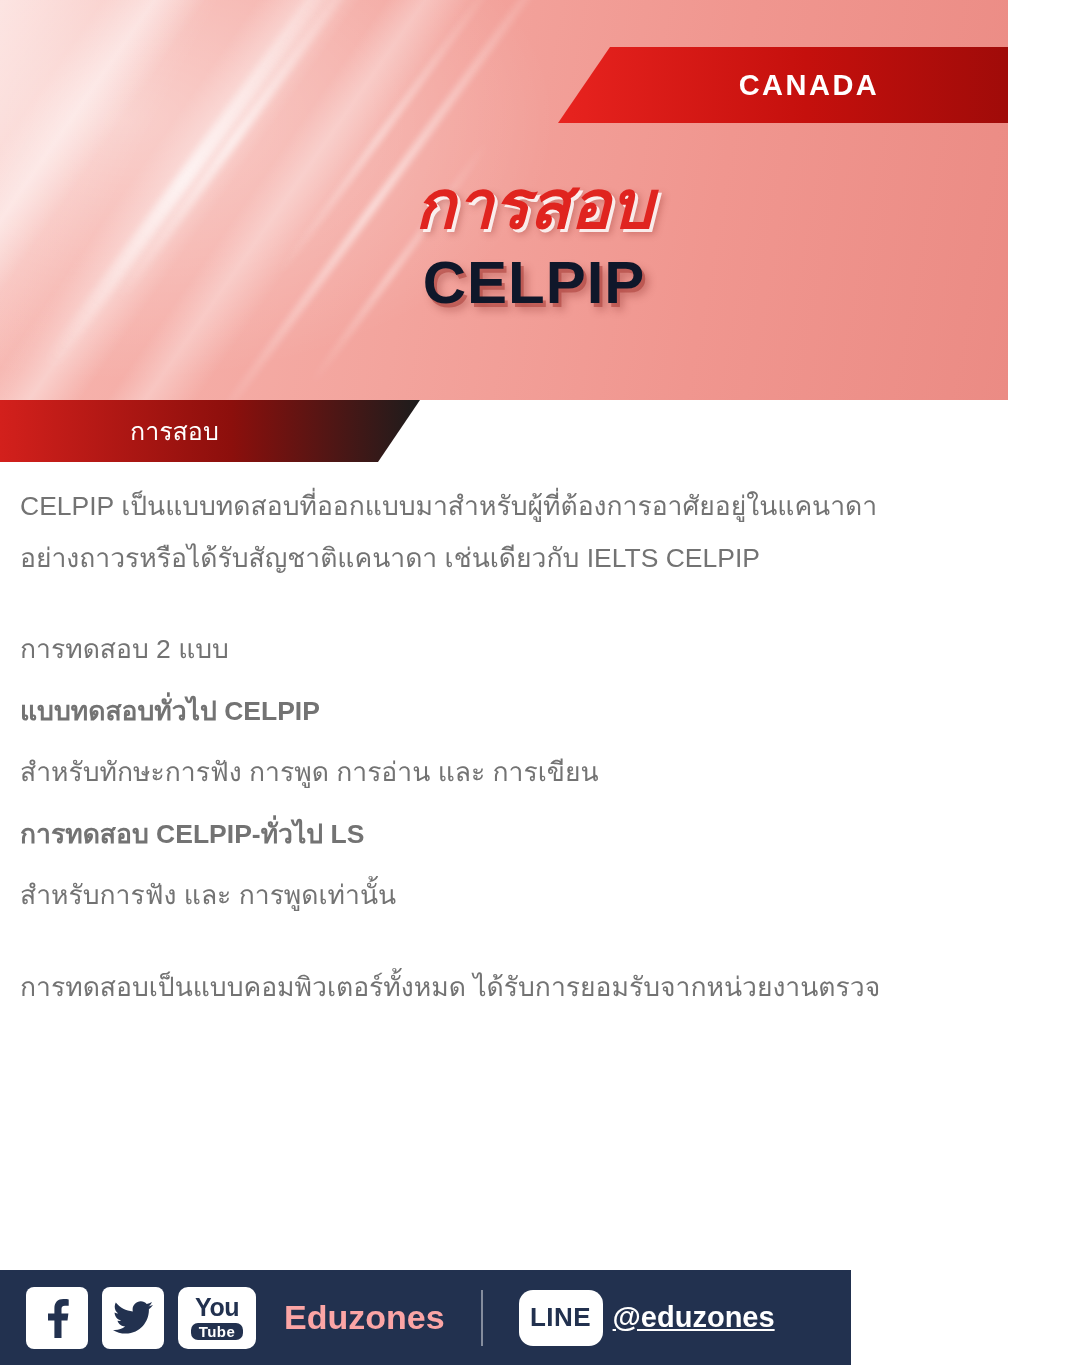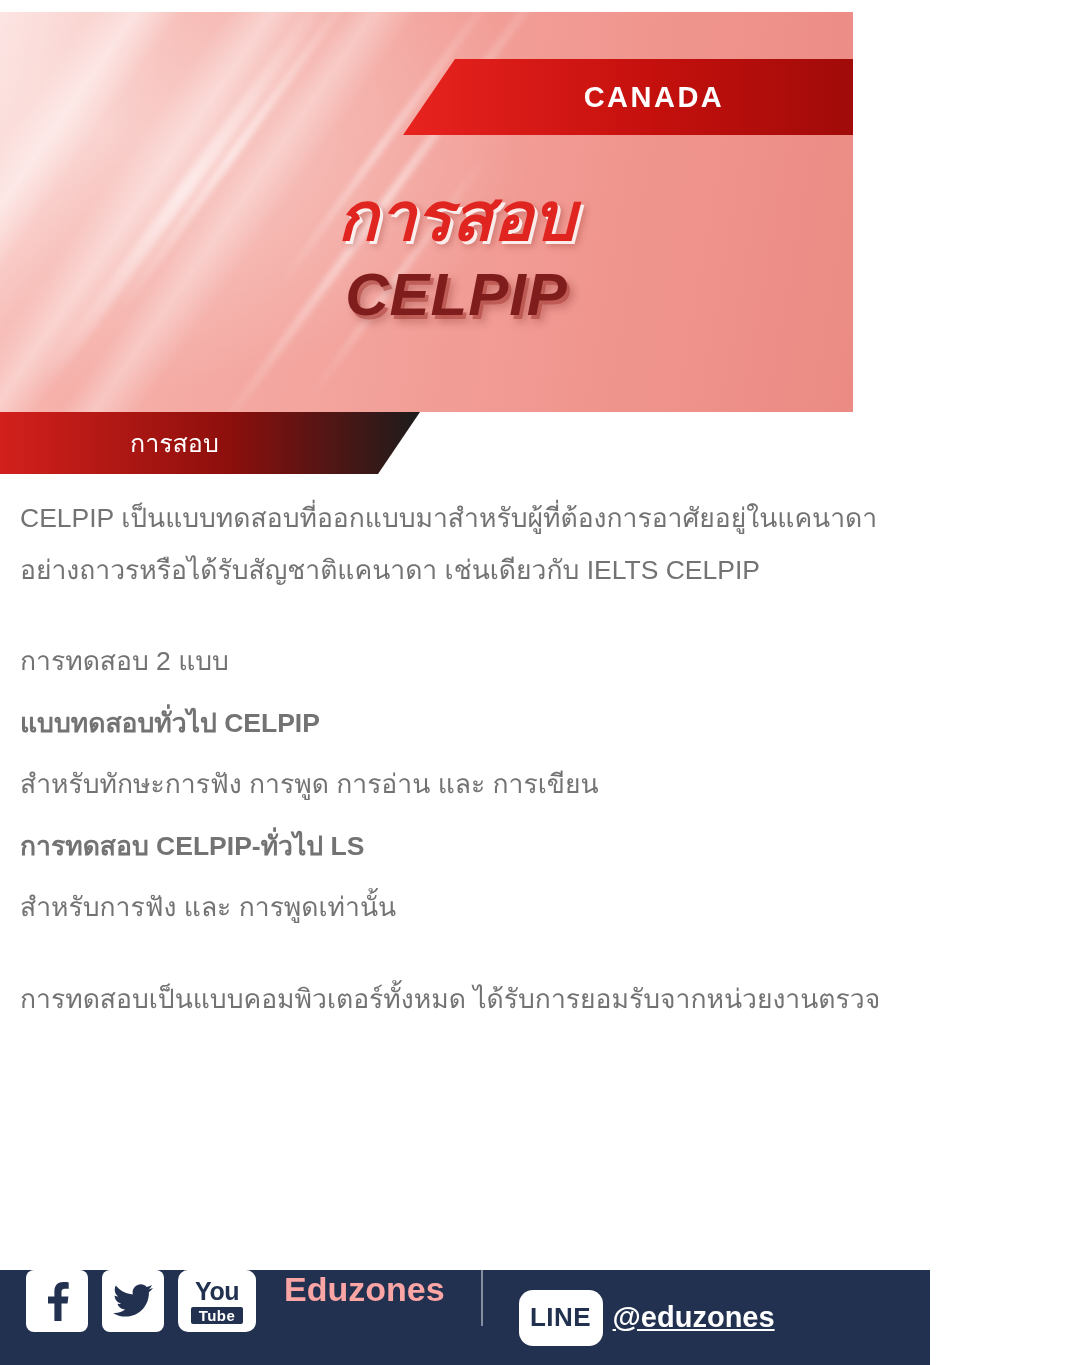--- a/index.html
+++ b/index.html
@@ -12,25 +12,24 @@
     height: 1365px;
     background: #ffffff;
     font-family: "Liberation Sans", sans-serif;
     overflow: hidden;
     position: relative;
   }
 
   
   .hero {
     position: relative;
-    width: 853px;
+    width: 1008px;
     height: 400px;
     overflow: hidden;
     background: #f3a6a0;
-    margin-top: 12px;
   }
   .hero-bg {
     position: absolute;
     inset: 0;
     background:
       linear-gradient(118deg, rgba(255,255,255,0.55) 0%, rgba(255,255,255,0) 18%),
       linear-gradient(125deg, rgba(255,255,255,0.0) 8%, rgba(255,255,255,0.45) 12%, rgba(255,255,255,0.0) 16%),
       linear-gradient(125deg, rgba(255,255,255,0.0) 20%, rgba(255,255,255,0.38) 24%, rgba(255,255,255,0.0) 28%),
       linear-gradient(125deg, rgba(255,255,255,0.0) 30%, rgba(255,255,255,0.30) 33%, rgba(255,255,255,0.0) 37%),
       radial-gradient(ellipse 700px 420px at 12% 30%, rgba(255,255,255,0.40), rgba(255,255,255,0) 62%),
@@ -82,22 +81,21 @@
     font-weight: bold;
     font-style: italic;
     color: #e0241f;
     text-shadow: 3px 3px 0 rgba(255,255,255,0.85), 5px 5px 7px rgba(140,40,35,0.35);
     line-height: 1.1;
     margin: 0;
   }
   .hero-title-en {
     font-size: 60px;
     font-weight: bold;
-    font-style: italic;
-    color: #7f1d1d;
+    color: #0f172a;
     text-shadow: 3px 4px 0 rgba(170,60,55,0.55), 6px 7px 9px rgba(120,30,25,0.35);
     line-height: 1.15;
     margin: 6px 0 0 0;
     letter-spacing: 1px;
   }
 
   
   .section-tab {
     position: relative;
     width: 1077px;
@@ -138,24 +136,25 @@
   }
   .gap-lg { height: 40px; }
   .gap-sm { height: 10px; }
   .row-line { margin-bottom: 6px; }
 
   
   .footer {
     position: absolute;
     left: 0;
     bottom: 0;
-    width: 930px;
+    width: 851px;
     height: 95px;
     background: #22314f;
     display: flex;
+    align-items: center;
     padding: 0 26px;
     gap: 14px;
   }
   .social-icon {
     width: 62px;
     height: 62px;
     border-radius: 8px;
     background: #ffffff;
     display: flex;
     align-items: center;
@@ -177,21 +176,21 @@
     font-weight: bold;
     line-height: 1;
     flex: 0 0 auto;
   }
   .yt-icon .yt-top { font-size: 25px; letter-spacing: -0.5px; }
   .yt-icon .yt-bottom {
     font-size: 15px;
     background: #22314f;
     color: #ffffff;
     padding: 1px 8px;
-    border-radius: 2px;
+    border-radius: 7px;
     margin-top: 3px;
     letter-spacing: 0.5px;
   }
   .brand-name {
     color: #fca5a5;
     font-size: 34px;
     font-weight: bold;
     margin-left: 14px;
     white-space: nowrap;
   }

